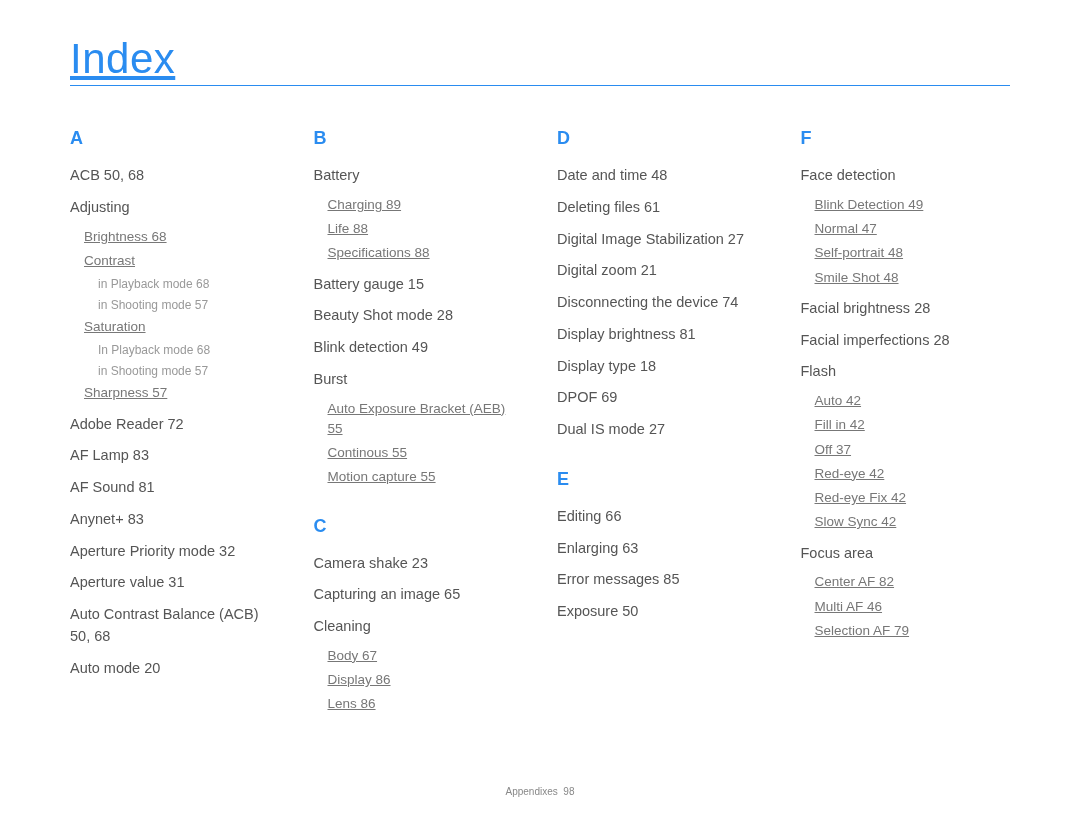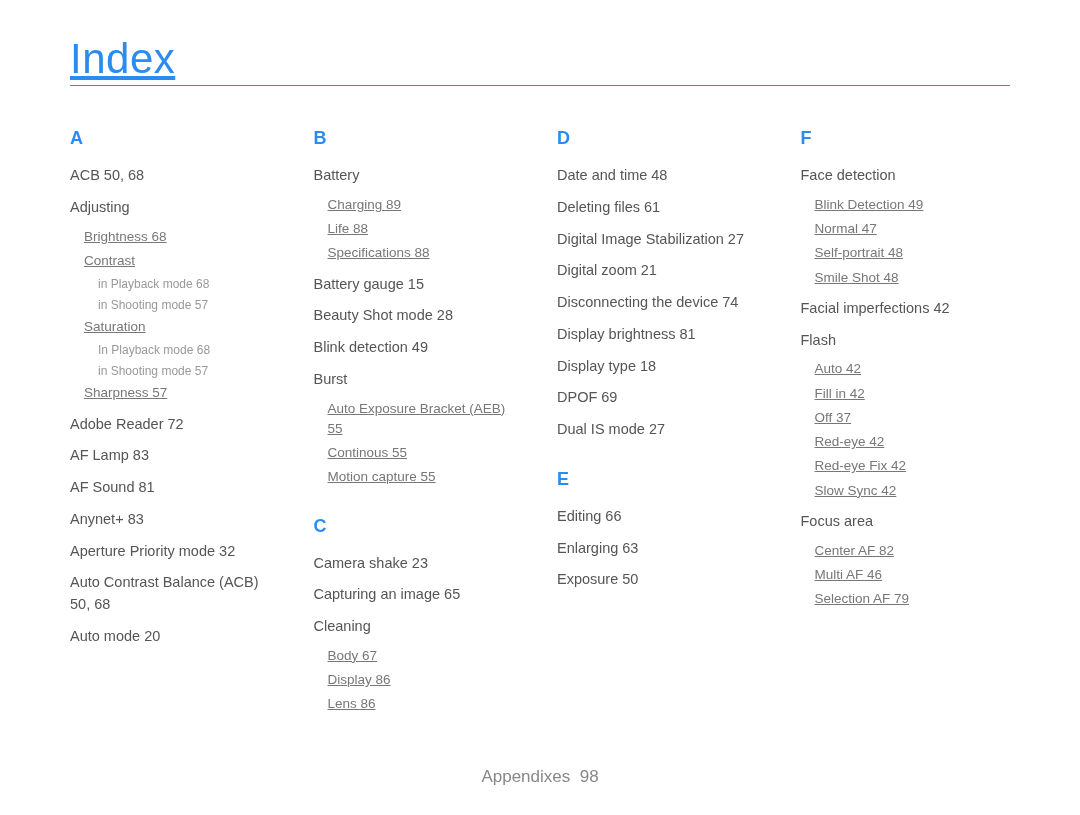--- a/index.html
+++ b/index.html
@@ -57,25 +57,25 @@
     .sub2 {
       font-size: 12px;
       color: #999;
       margin-left: 28px;
       margin-bottom: 3px;
       line-height: 1.5;
     }
     .block { margin-bottom: 10px; }
     .footer {
       position: absolute;
-      bottom: 28px;
+      bottom: 18px;
       left: 0;
       width: 100%;
       text-align: center;
-      font-size: 17px;
+      font-size: 10px;
       color: #888;
     }
   </style>
 </head>
 <body>
 
 <h1 class="page-title">Index</h1>
 
 <div class="columns">
   <div class="col">
@@ -103,20 +103,23 @@
       <div class="entry block">
         <div class="entry">AF Sound  81</div>
       </div>
       <div class="entry block">
         <div class="entry">Anynet+  83</div>
       </div>
       <div class="entry block">
         <div class="entry">Aperture Priority mode  32</div>
       </div>
       <div class="entry block">
+        <div class="entry">Aperture value  31</div>
+      </div>
+      <div class="entry block">
         <div class="entry">Auto Contrast Balance (ACB)  50, 68</div>
       </div>
       <div class="entry block">
         <div class="entry">Auto mode  20</div>
       </div>
     </div>
   <div class="col">
       <div class="letter">B</div>
       <div class="entry block">
         <div class="entry">Battery</div>
@@ -181,36 +184,42 @@
       </div>
       <div class="entry block">
         <div class="entry">Dual IS mode  27</div>
       </div>
       <div class="letter mt">E</div>
       <div class="entry block">
         <div class="entry">Editing  66</div>
       </div>
       <div class="entry block">
         <div class="entry">Enlarging  63</div>
+      </div>
+      <div class="entry block">
+        <div class="entry">Error messages  85</div>
       </div>
       <div class="entry block">
         <div class="entry">Exposure  50</div>
       </div>
     </div>
   <div class="col">
       <div class="letter">F</div>
       <div class="entry block">
         <div class="entry">Face detection</div>
         <div class="sub1">Blink Detection  49</div>
         <div class="sub1">Normal  47</div>
         <div class="sub1">Self-portrait  48</div>
         <div class="sub1">Smile Shot  48</div>
       </div>
       <div class="entry block">
-        <div class="entry">Facial imperfections  42</div>
+        <div class="entry">Facial brightness  28</div>
+      </div>
+      <div class="entry block">
+        <div class="entry">Facial imperfections  28</div>
       </div>
       <div class="entry block">
         <div class="entry">Flash</div>
         <div class="sub1">Auto  42</div>
         <div class="sub1">Fill in  42</div>
         <div class="sub1">Off  37</div>
         <div class="sub1">Red-eye  42</div>
         <div class="sub1">Red-eye Fix  42</div>
         <div class="sub1">Slow Sync  42</div>
       </div>

